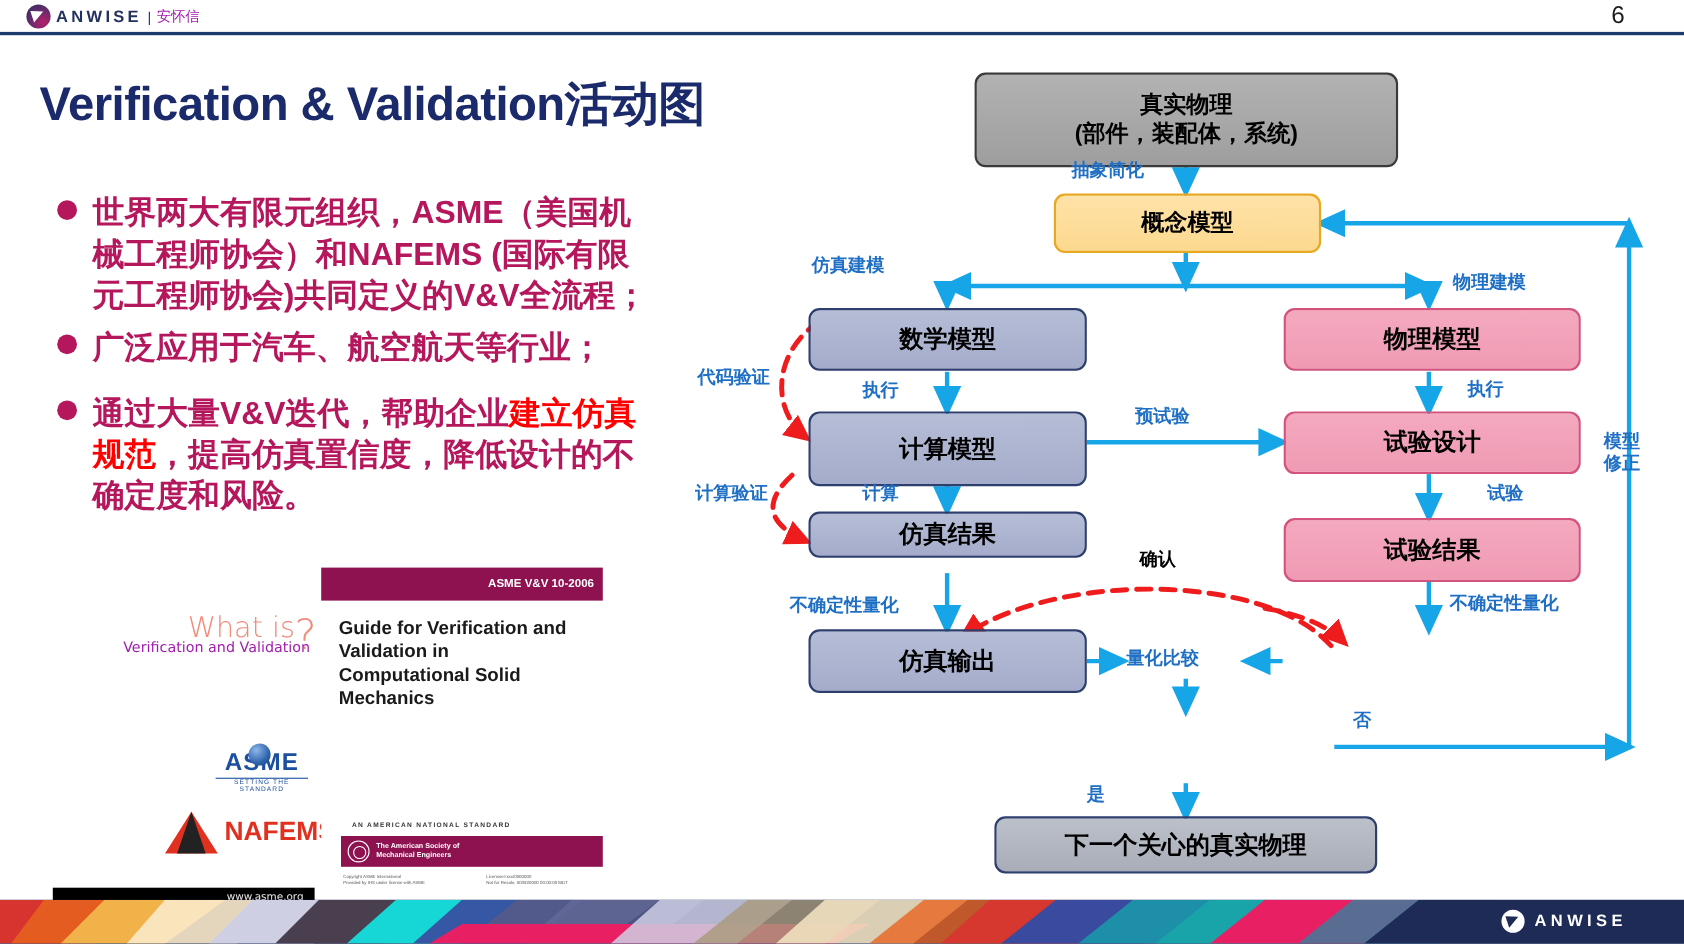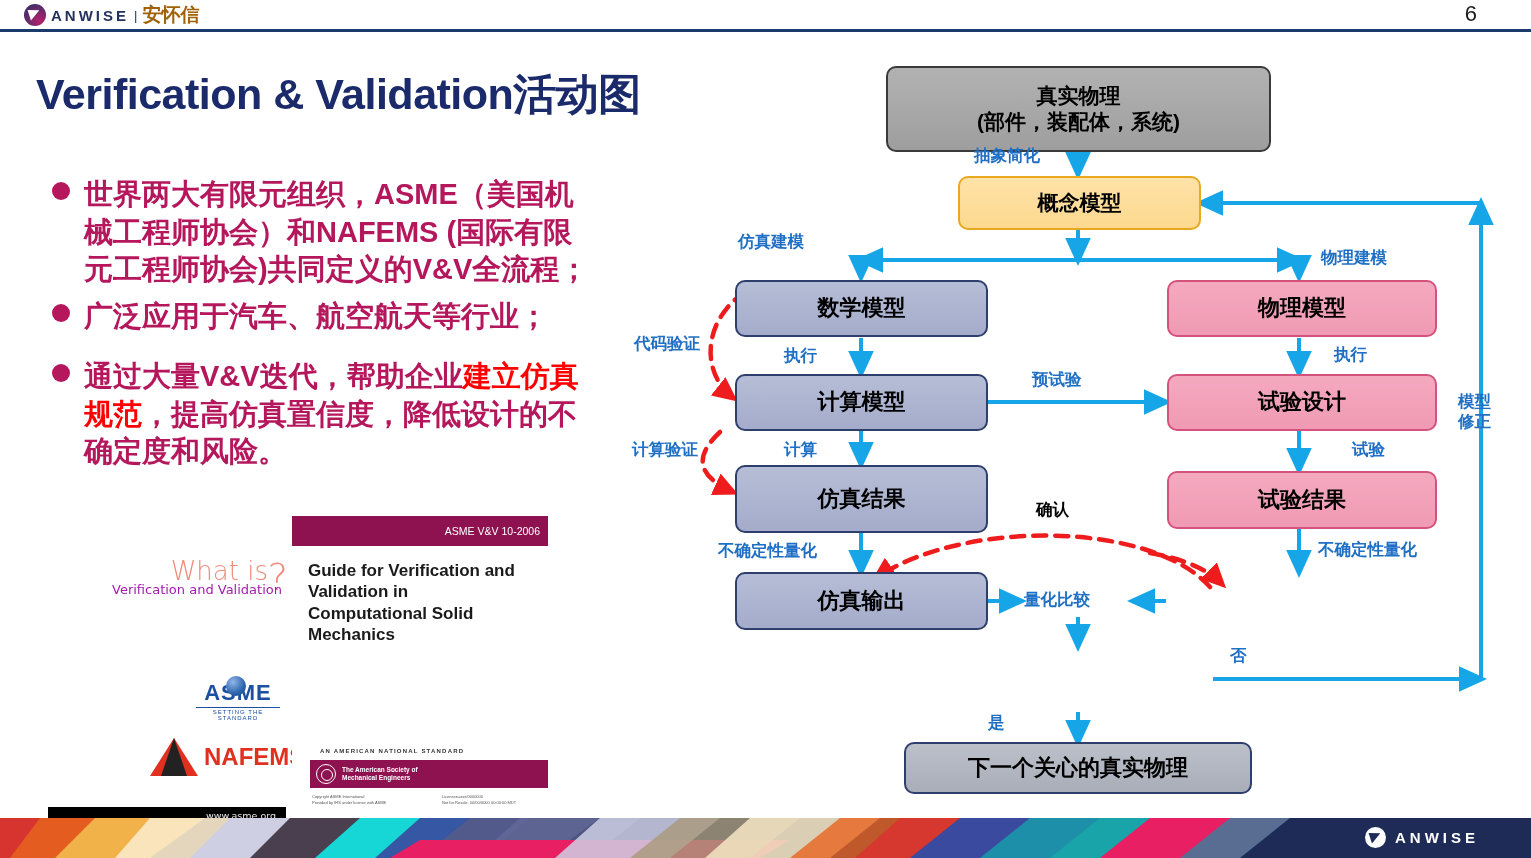--- a/index.html
+++ b/index.html
@@ -32,21 +32,21 @@
     width:0;height:0;
     border-left:11px solid #fff;
     border-top:4px solid transparent;
     border-bottom:7px solid transparent;
     transform:rotate(-18deg);
   }
   #logo-text {
     font-size:15px; font-weight:bold; letter-spacing:3px; color:#23315e;
   }
   #logo-sep { font-size:13px; color:#23315e; }
-  #logo-cn { font-size:19px; font-weight:bold; color:#a16207; letter-spacing:0px;}
+  #logo-cn { font-size:13px; font-weight:normal; color:#a21caf; letter-spacing:0px;}
   #page-num {
     position:absolute; right:54px; top:1px; font-size:22px; color:#1b1b1b;
   }
 
   
   #slide-title {
     position:absolute; left:36px; top:66px;
     font-size:43px; font-weight:bold; color:#1b2a6b;
     letter-spacing:-0.5px; white-space:nowrap;
   }
@@ -126,21 +126,21 @@
     margin-top:28px;
   }
 
   
   #cover {
     position:absolute; left:292px; top:516px; width:256px; height:292px;
     background:#ffffff;
   }
   #cover-band {
     position:absolute; left:0; top:0; width:256px; height:30px;
-    background:#8e1250; color:#fff; font-size:10.5px; font-weight:normal;
+    background:#8e1250; color:#fff; font-size:10.5px; font-weight:bold;
     text-align:right; padding:9px 8px 0 0;
   }
   #cover-title {
     position:absolute; left:16px; top:44px; width:220px;
     font-size:17px; font-weight:bold; color:#1a1a1a; line-height:1.25;
   }
   #cover-std {
     position:absolute; left:28px; top:232px; font-size:6px; color:#333;
     letter-spacing:1.2px; font-weight:bold;
   }
@@ -346,25 +346,25 @@
 
   <div class="node n-gray" style="left:886px; top:66px; width:385px; height:86px; font-size:21px; white-space:pre-line;">真实物理
 (部件，装配体，系统)</div>
 
   <div class="node n-yellow" style="left:958px; top:176px; width:243px; height:54px; font-size:21px;">概念模型</div>
 
   <div class="node n-blue" style="left:735px; top:280px; width:253px; height:57px; font-size:22px;">数学模型</div>
 
   <div class="node n-pink" style="left:1167px; top:280px; width:270px; height:57px; font-size:22px;">物理模型</div>
 
-  <div class="node n-blue" style="left:735px; top:374px; width:253px; height:57px; font-size:22px;">计算模型</div>
+  <div class="node n-blue" style="left:735px; top:374px; width:253px; height:68px; font-size:22px;">计算模型</div>
 
   <div class="node n-pink" style="left:1167px; top:374px; width:270px; height:57px; font-size:22px;">试验设计</div>
 
-  <div class="node n-blue" style="left:735px; top:465px; width:253px; height:68px; font-size:22px;">仿真结果</div>
+  <div class="node n-blue" style="left:735px; top:465px; width:253px; height:42px; font-size:22px;">仿真结果</div>
 
   <div class="node n-pink" style="left:1167px; top:471px; width:270px; height:58px; font-size:22px;">试验结果</div>
 
   <div class="node n-blue" style="left:735px; top:572px; width:253px; height:58px; font-size:22px;">仿真输出</div>
 
 
 
   <div class="node n-gray2" style="left:904px; top:742px; width:348px; height:52px; font-size:22px;">下一个关心的真实物理</div>
 
   <div class="lbl" style="left:974px; top:146px;">抽象简化</div>

